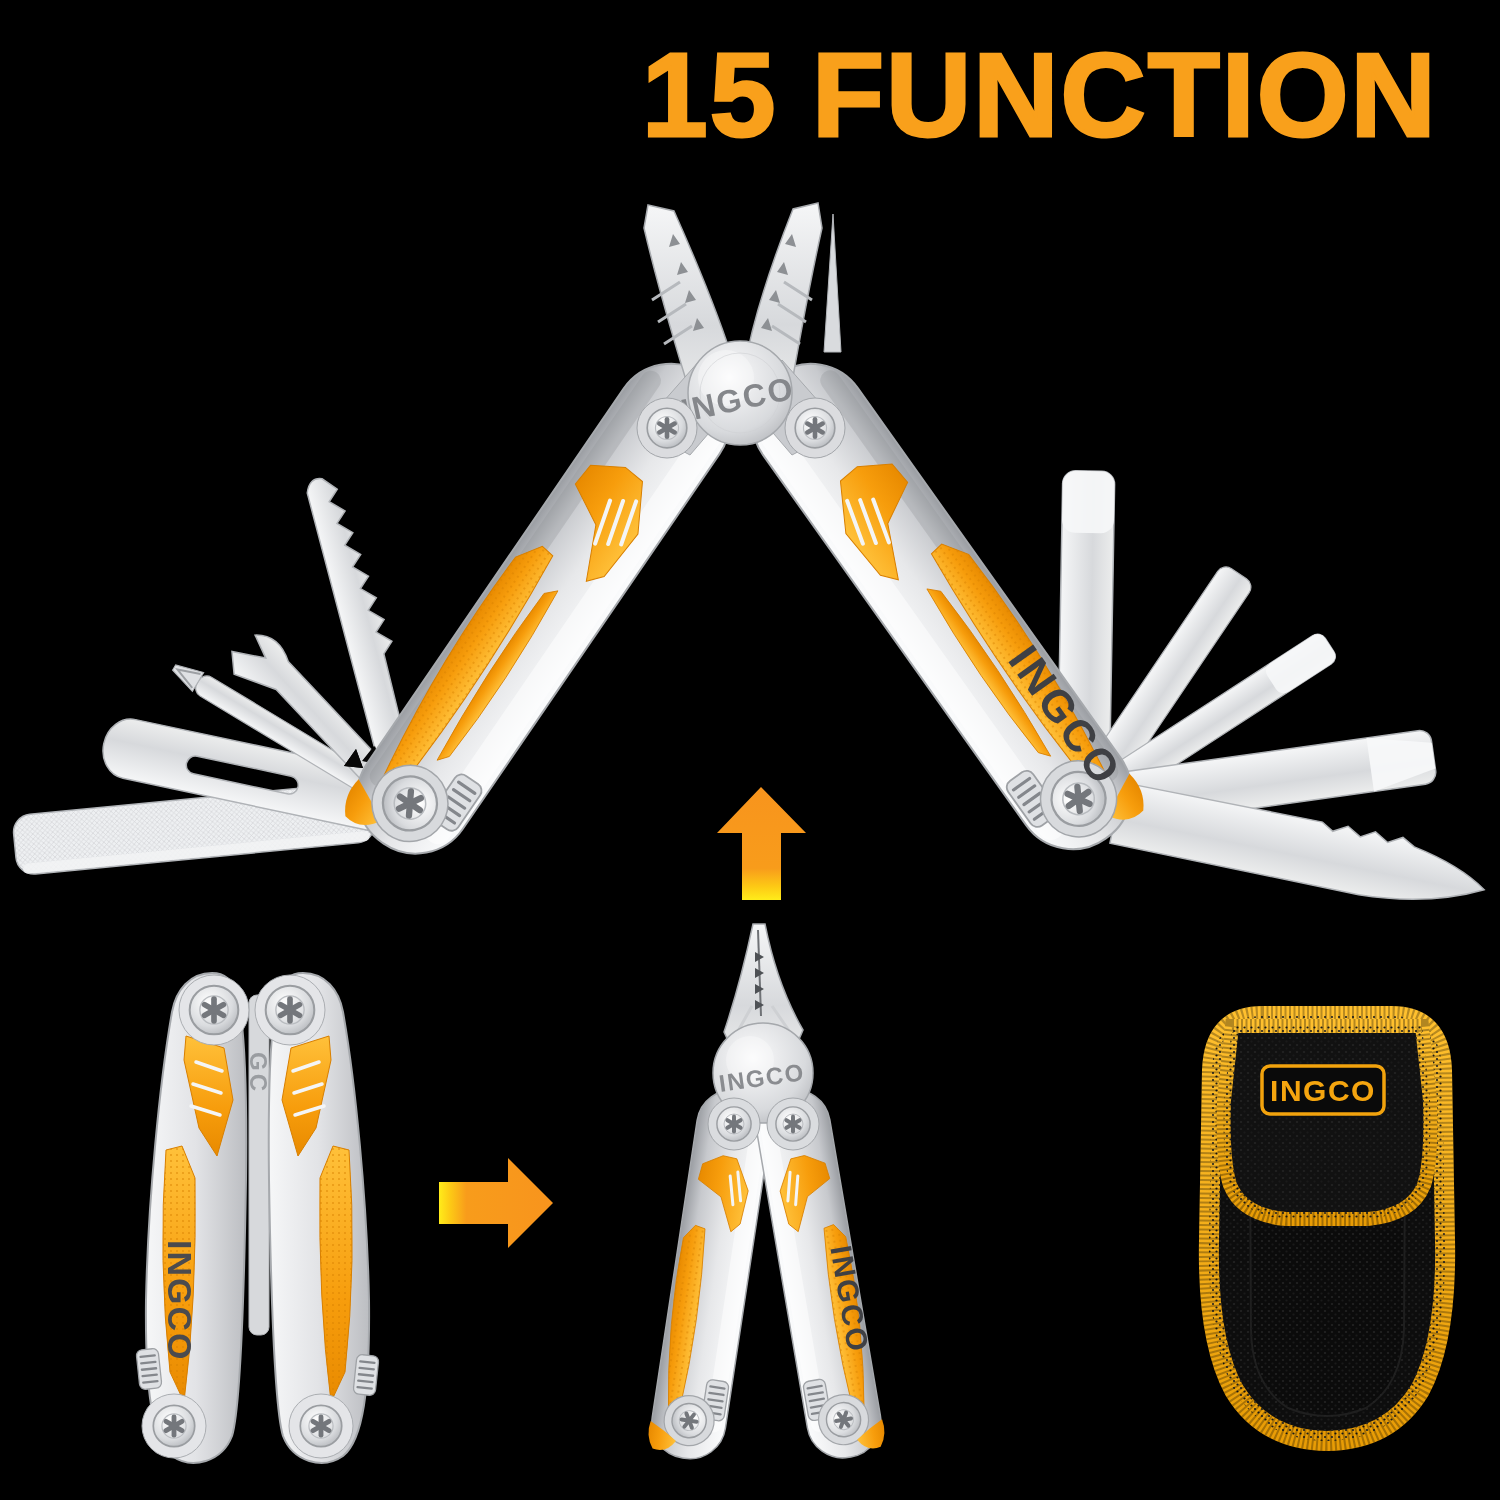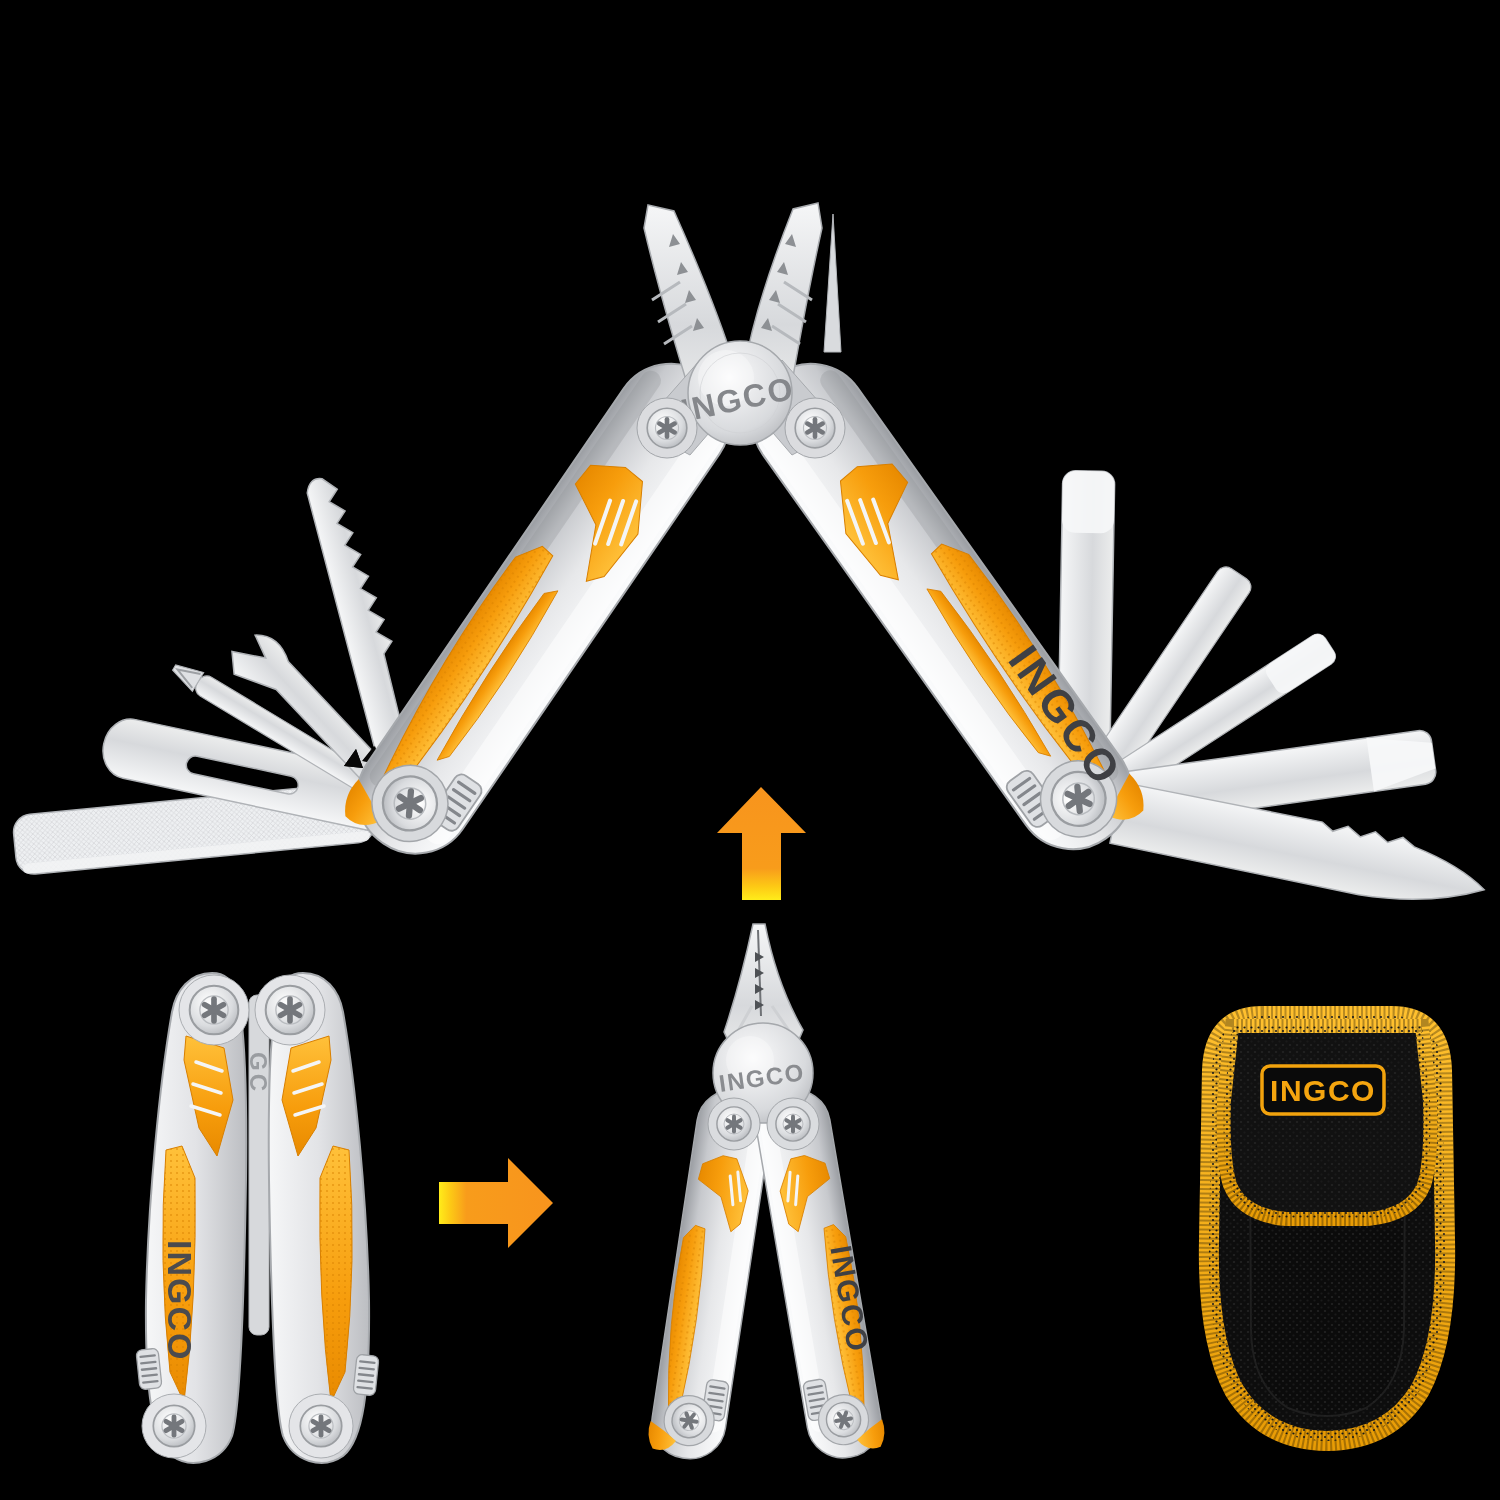--- a/index.html
+++ b/index.html
@@ -9,20 +9,21 @@
             letter-spacing:2px;line-height:1;white-space:nowrap;color:#F9A01B;
             -webkit-text-stroke:3px #F9A01B;}
   svg text{font-family:"Liberation Sans",sans-serif;font-weight:bold;}
   .art{position:absolute;left:0;top:0;}
 </style>
 </head>
 <body>
 
 <div class="stage">
 
+  <div class="headline">15 FUNCTION</div>
 
   <svg class="art" width="1500" height="1500" viewBox="0 0 1500 1500">
     <defs>
       <linearGradient id="metalBody" x1="0" y1="0" x2="0" y2="1">
         <stop offset="0" stop-color="#fbfcfd"></stop>
           <stop offset="0.45" stop-color="#e7e8ea"></stop>
         <stop offset="0.8" stop-color="#c7c9cd"></stop>
           <stop offset="1" stop-color="#9a9da2"></stop>
       </linearGradient>
       <linearGradient id="metalBodyH" x1="0" y1="0" x2="1" y2="0">

